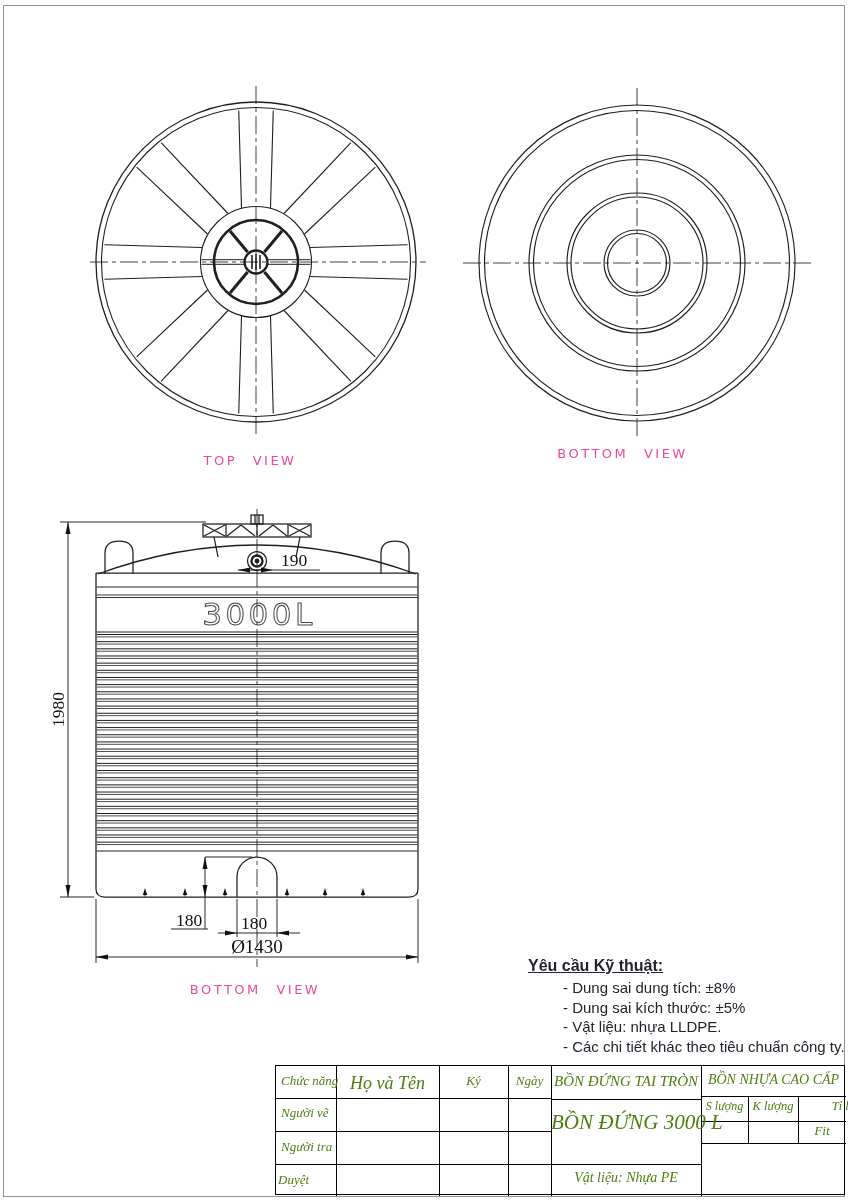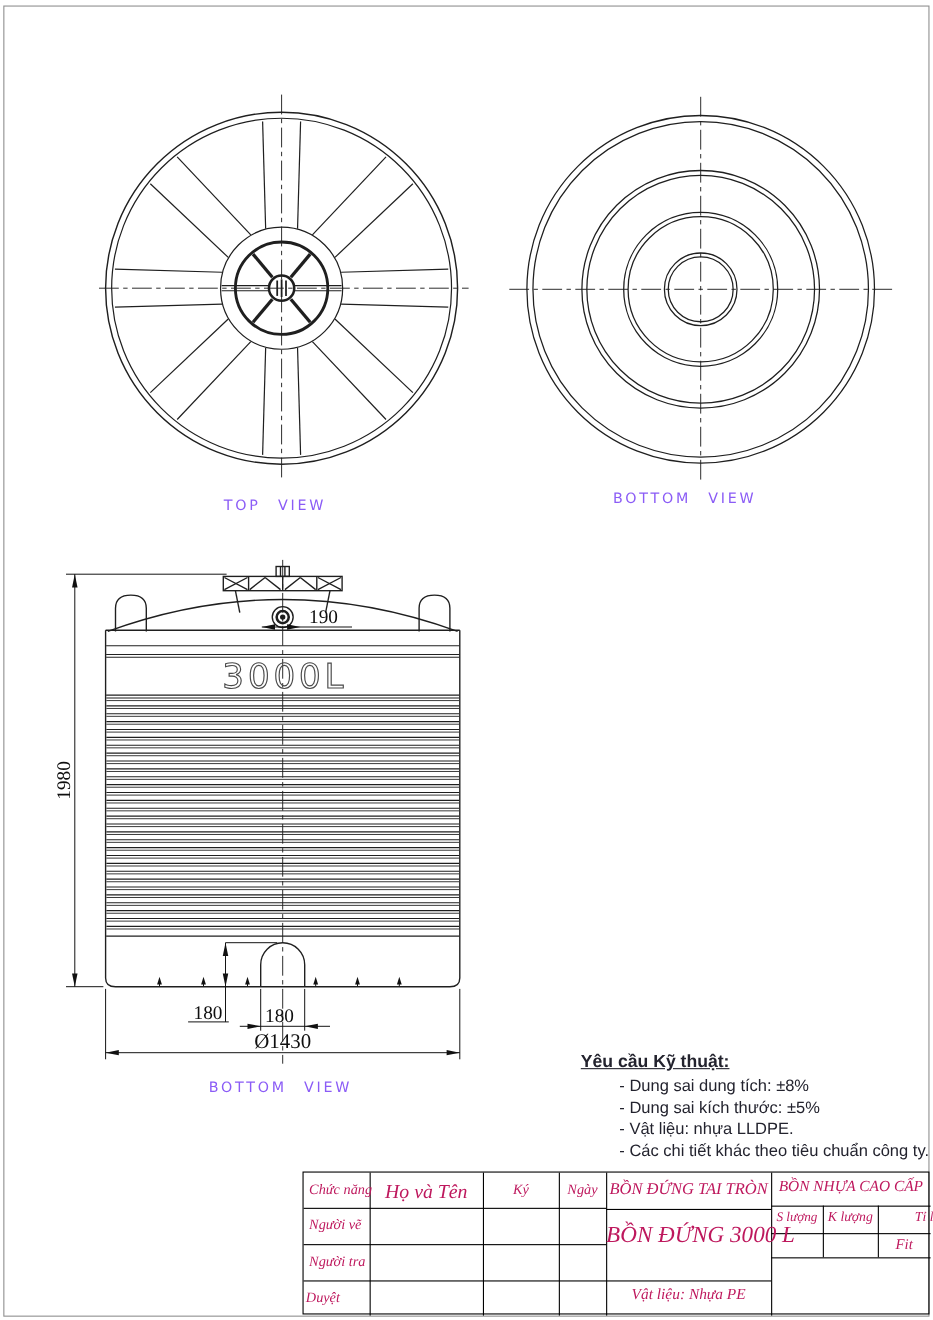--- a/index.html
+++ b/index.html
@@ -3,31 +3,31 @@
 <meta charset="utf-8">
 <style>
   html,body{margin:0;padding:0;}
   body{
     width:848px;height:1200px;position:relative;background:#ffffff;
     font-family:"Liberation Sans",sans-serif;overflow:hidden;color:#111;
   }
   .frame{position:absolute;left:3px;top:5px;right:3px;bottom:3px;border:1px solid #8f8f8f;}
   .view-label{
     position:absolute;font-family:"DejaVu Sans",sans-serif;font-size:13px;
-    color:#8b5cf6;letter-spacing:2.5px;word-spacing:9px;text-align:center;white-space:nowrap;
+    color:#ec4899;letter-spacing:2.5px;word-spacing:9px;text-align:center;white-space:nowrap;
   }
   
   .reqs{position:absolute;left:528px;top:957px;width:322px;color:#23232e;}
   .reqs .head{font-size:16px;font-weight:bold;text-decoration:underline;margin-bottom:3px;}
   .reqs .item{font-size:15px;line-height:19.5px;padding-left:35px;}
   
   .tblock{position:absolute;left:275px;top:1065px;width:570px;height:130px;border:1.4px solid #000;box-sizing:border-box;}
   .vl{position:absolute;width:1.3px;background:#000;}
   .hl{position:absolute;height:1.3px;background:#000;}
-  .tcell{position:absolute;font-family:"Liberation Serif",serif;font-style:italic;color:#be185d;white-space:nowrap;}
+  .tcell{position:absolute;font-family:"Liberation Serif",serif;font-style:italic;color:#4d7c0f;white-space:nowrap;}
   .ctr{text-align:center;}
   svg{position:absolute;overflow:visible;}
   svg text{font-family:"Liberation Serif",serif;}
 </style>
 </head>
 <body>
 
 <div class="frame"></div>
 
 <svg id="svg-top" style="left:86px;top:74px" width="344" height="380" viewBox="0 0 344 380">

